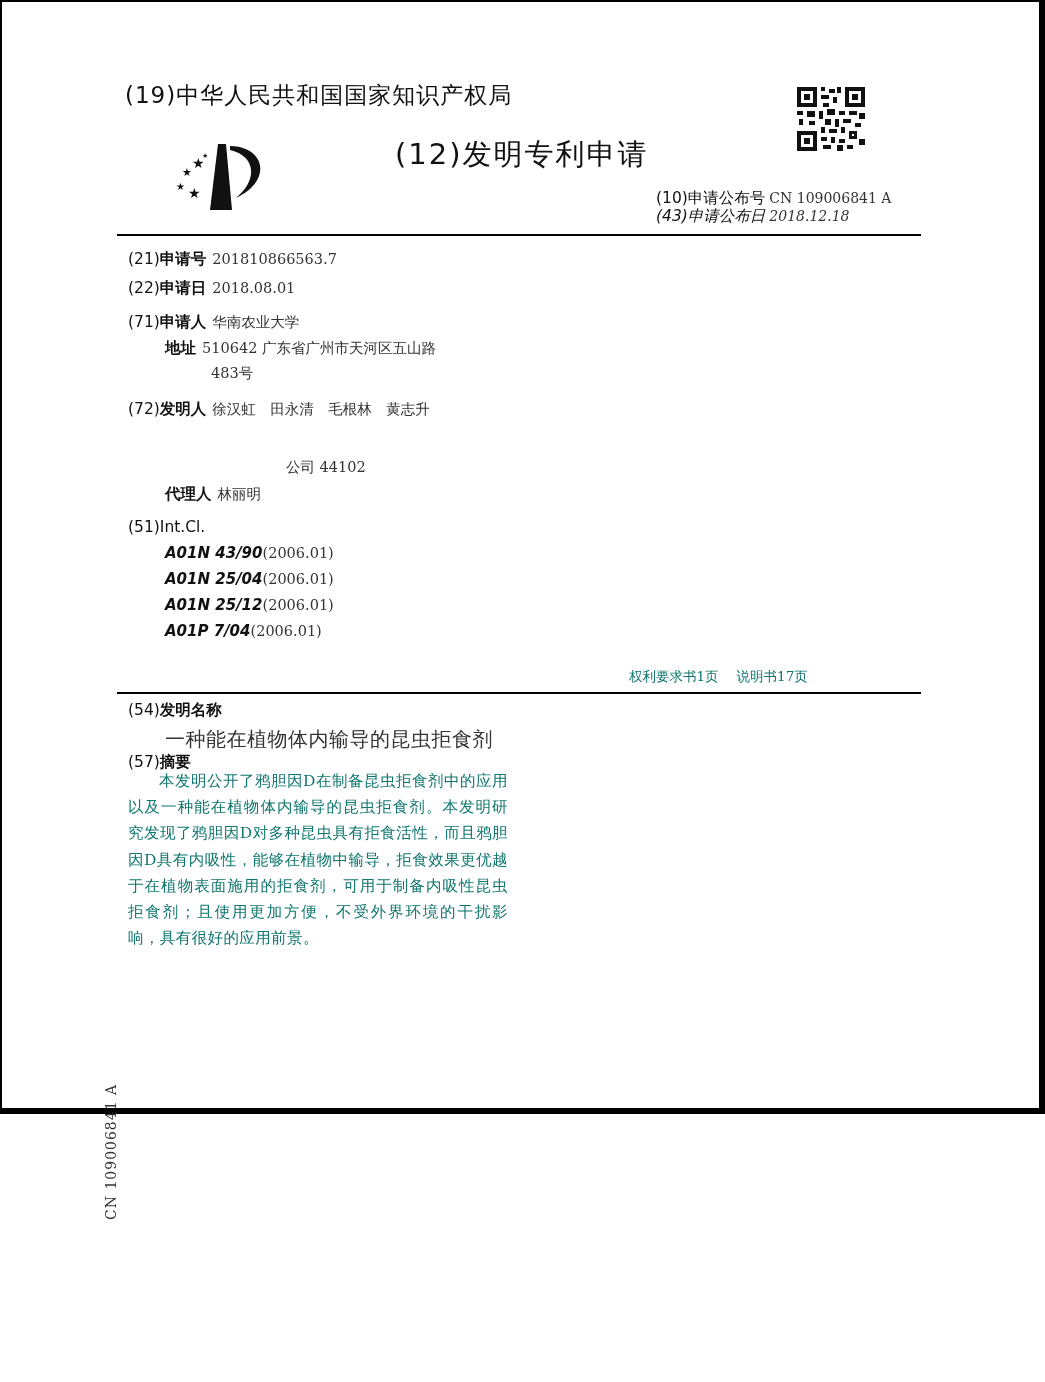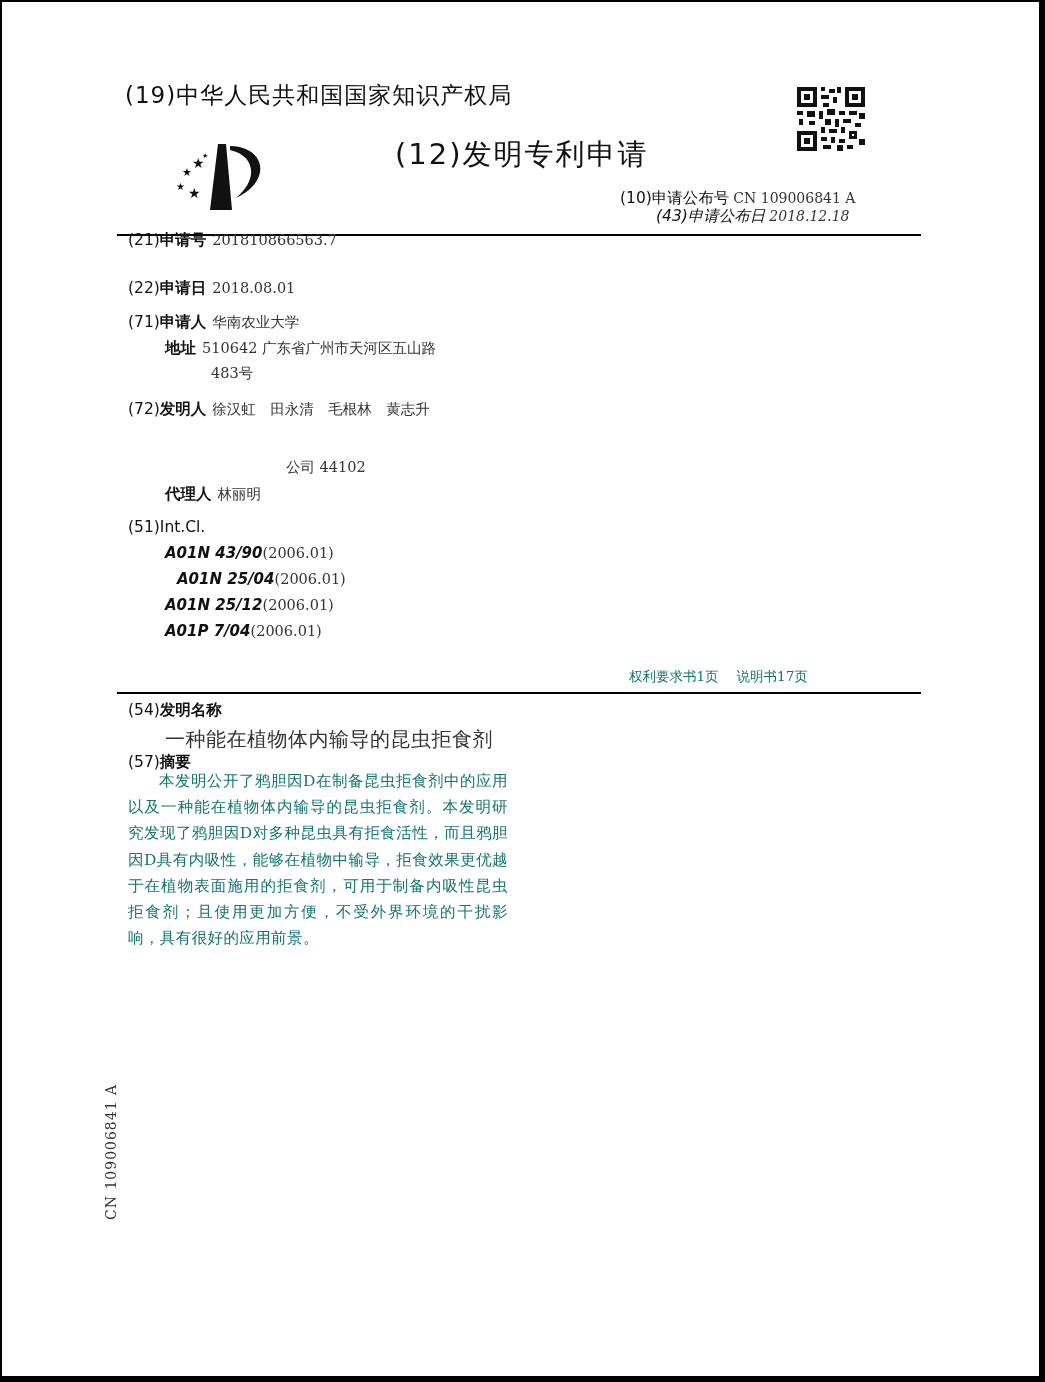--- a/index.html
+++ b/index.html
@@ -1,32 +1,32 @@
 <!DOCTYPE html>
 <html><head>
   <meta charset="utf-8">
   <style>
     html, body { margin: 0; padding: 0; background: #ffffff; }
     body { width: 1045px; height: 1382px; position: relative; overflow: hidden; }
     .page {
       position: absolute; left: 0; top: 0;
-      width: 1045px; height: 1382px;
+      width: 1045px; height: 1114px;
       box-sizing: border-box;
       border-top: 2px solid #000; border-left: 2px solid #000;
       border-right: 6px solid #000; border-bottom: 6px solid #000;
       background: #fff;
       color: #111;
     }
     .sans { font-family: "DejaVu Sans", "Liberation Sans", sans-serif; }
     .serif { font-family: "DejaVu Serif", "Liberation Serif", serif; }
     .abs { position: absolute; white-space: nowrap; }
 
     .office { left: 123px; top: 78px; font-size: 23px; letter-spacing: 1px; font-weight: 500; }
     .doctype { left: 393px; top: 133px; font-size: 29px; letter-spacing: 2px; }
-    .pubno { left: 618px; top: 186px; font-size: 15.5px; }
+    .pubno { left: 654px; top: 186px; font-size: 15.5px; }
     .pubdate { left: 654px; top: 204px; font-size: 15.5px; font-style: italic; }
     .pubno .val, .pubdate .val { font-family: "DejaVu Serif", "Liberation Serif", serif; font-size: 14px; color: #333; margin-left: 4px; }
 
     .rule { position: absolute; left: 115px; width: 804px; height: 2px; background: #000; }
     .rule.top { top: 232px; }
     .rule.mid { top: 690px; }
 
     .row { position: absolute; left: 126px; font-size: 15.5px; white-space: nowrap; }
     .row .lbl { font-family: "DejaVu Sans", "Liberation Sans", sans-serif; font-weight: bold; }
     .row .num { font-family: "DejaVu Sans", "Liberation Sans", sans-serif; }
@@ -120,21 +120,21 @@
 
   <div class="abs sans pubno">
     <span>(10)申请公布号</span><span class="val">CN 109006841 A</span>
   </div>
   <div class="abs sans pubdate">
     <span>(43)申请公布日</span><span class="val">2018.12.18</span>
   </div>
 
   <div class="rule top"></div>
 
-  <div class="row" style="top:228px;">
+  <div class="row" style="top:247px;">
     <span class="num">(21)</span><span class="lbl">申请号</span><span class="val">201810866563.7</span>
   </div>
   <div class="row" style="top:276px;">
     <span class="num">(22)</span><span class="lbl">申请日</span><span class="val">2018.08.01</span>
   </div>
   <div class="row" style="top:310px;">
     <span class="num">(71)</span><span class="lbl">申请人</span><span class="val">华南农业大学</span>
   </div>
   <div class="row" style="top:336px; left:163px;">
     <span class="lbl">地址</span><span class="val">510642 广东省广州市天河区五山路</span>
@@ -151,21 +151,21 @@
   <div class="row" style="top:482px; left:163px;">
     <span class="lbl">代理人</span><span class="val">林丽明</span>
   </div>
 
   <div class="row" style="top:516px;">
     <span class="num">(51)</span><span class="num">Int.Cl.</span>
   </div>
   <div class="ipc" style="top:542px;">
     <span class="code">A01N 43/90</span><span class="ver">(2006.01)</span>
   </div>
-  <div class="ipc" style="top:568px;margin-left:12px;">
+  <div class="ipc" style="top:568px;">
     <span class="code">A01N 25/04</span><span class="ver">(2006.01)</span>
   </div>
   <div class="ipc" style="top:594px;">
     <span class="code">A01N 25/12</span><span class="ver">(2006.01)</span>
   </div>
   <div class="ipc" style="top:620px;">
     <span class="code">A01P 7/04</span><span class="ver">(2006.01)</span>
   </div>
 
   <div class="abs serif pages">

